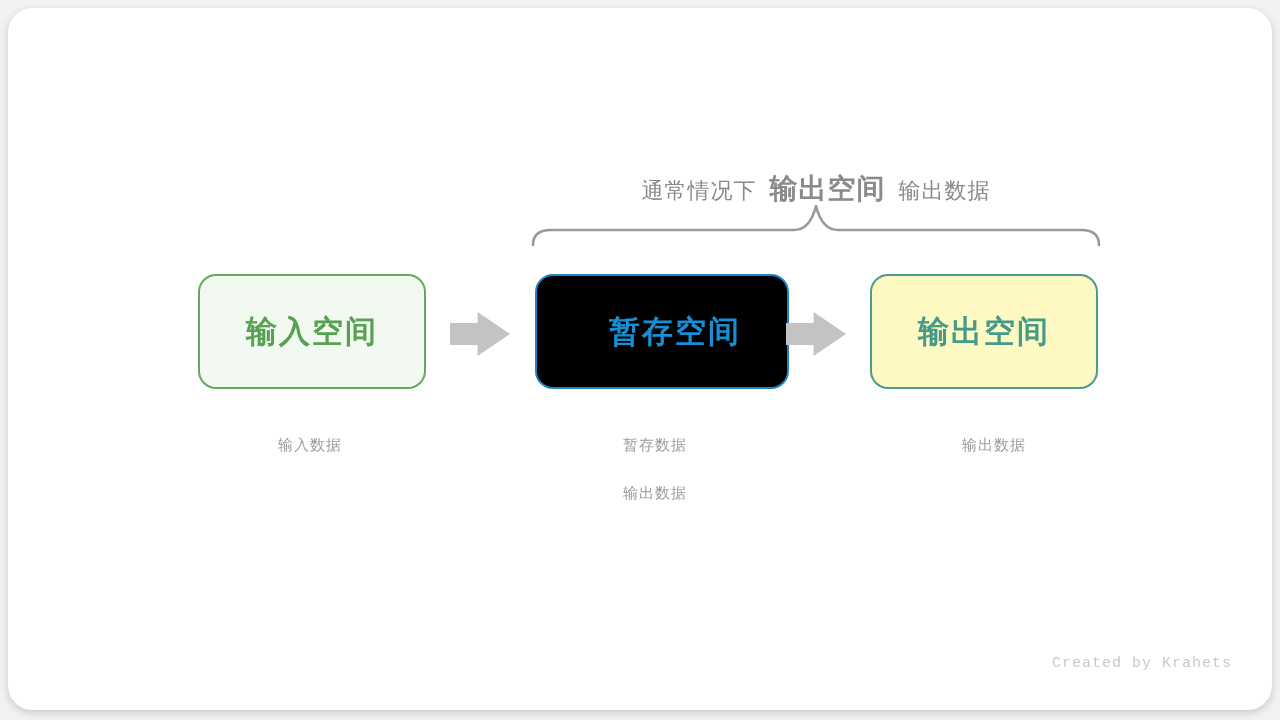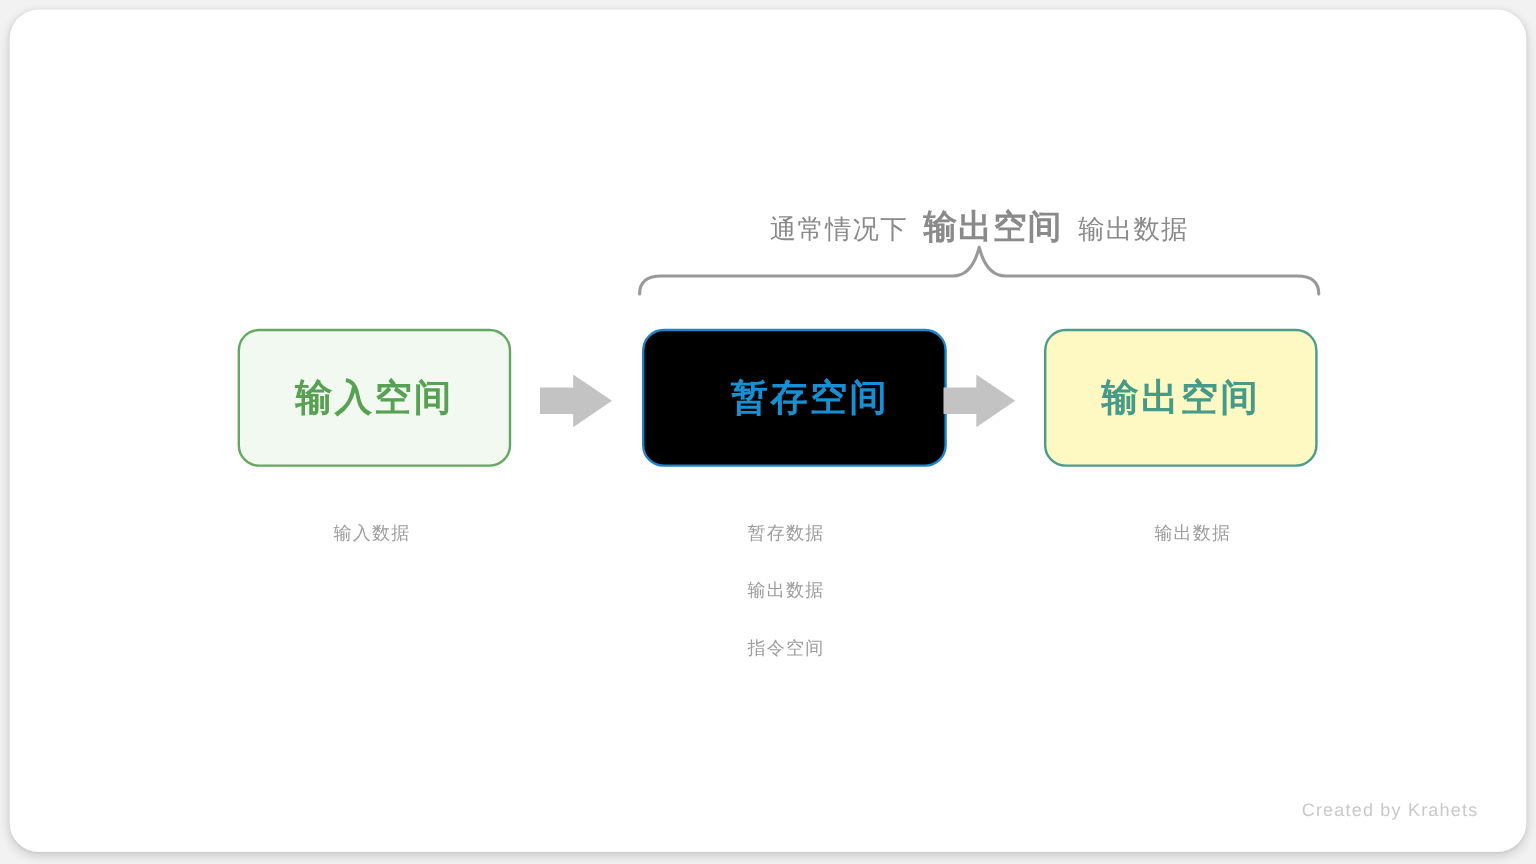--- a/index.html
+++ b/index.html
@@ -69,22 +69,22 @@
     font-size: 15px;
     line-height: 48px;
     color: #9c9c9c;
     letter-spacing: 1px;
   }
   .notes1 { left: 188px; }
   .notes2 { left: 533px; }
   .notes3 { left: 872px; text-align: center; }
   .credit {
     position: absolute;
-    right: 40px; bottom: 26px;
-    font-family: Liberation Sans, sans-serif;
+    right: 40px; bottom: 38px;
+    font-family: Liberation Mono, monospace;
     font-size: 15px;
     color: #c9c9c9;
     letter-spacing: 1px;
   }
 </style>
 </head>
 <body>
 
 <div class="stage">
   <div class="card">
@@ -115,21 +115,20 @@
       <span>输出空间</span>
     </div>
 
     <div class="notes notes1">
       <div>输入数据</div>
     </div>
 
     <div class="notes notes2">
       <div>暂存数据</div>
       <div>输出数据</div>
-      <div>指令空间</div>
     </div>
 
     <div class="notes notes3">
       <div>输出数据</div>
     </div>
 
     <div class="credit">Created by Krahets</div>
 
   </div>
 </div>

